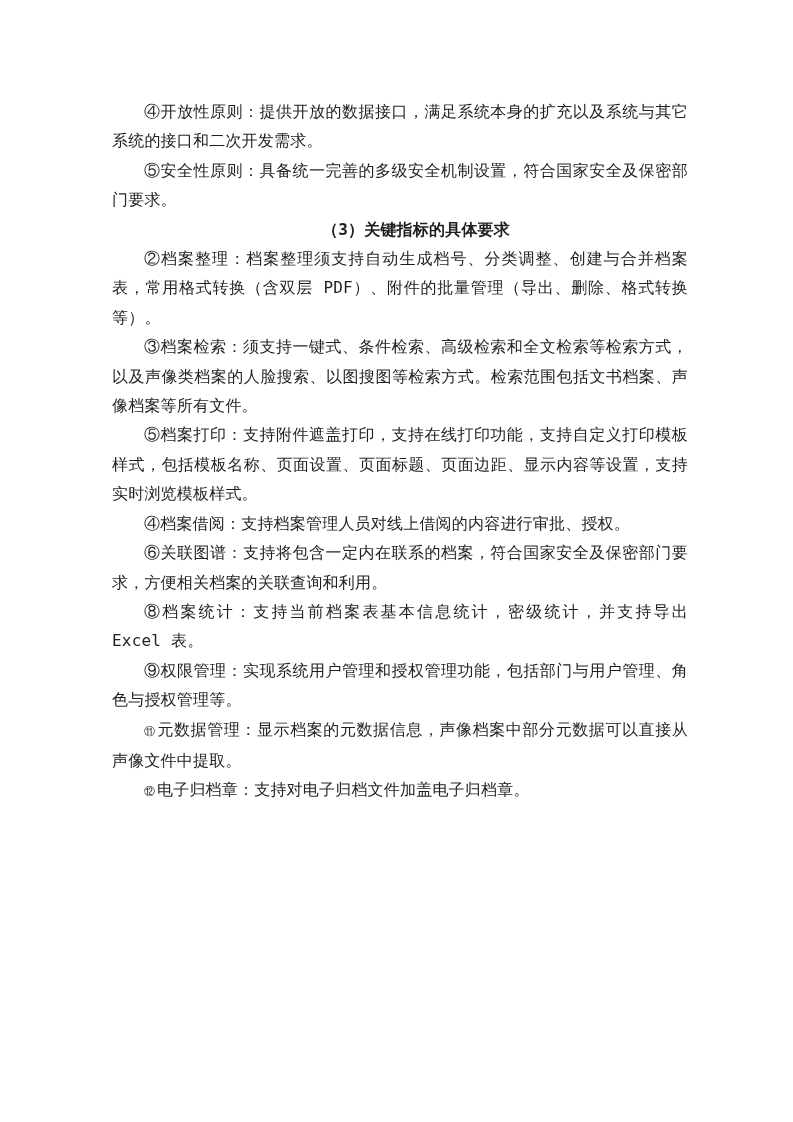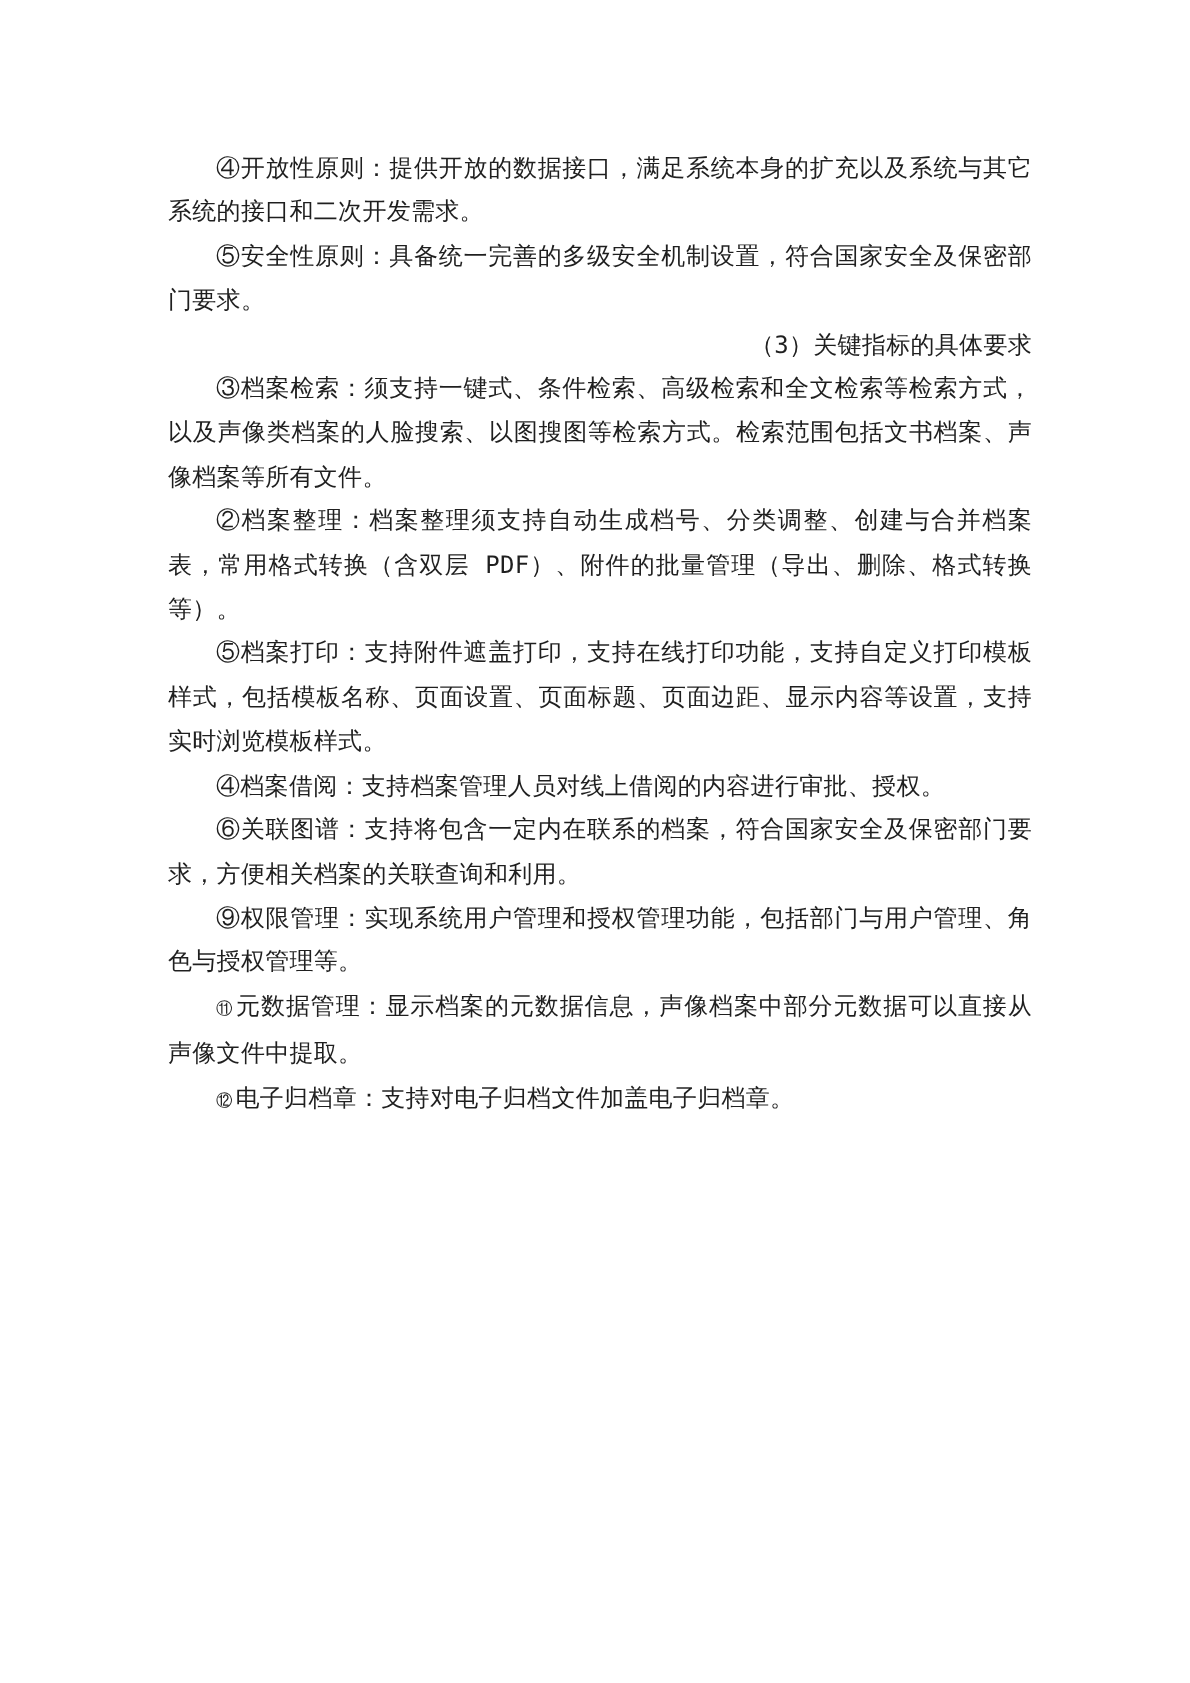--- a/index.html
+++ b/index.html
@@ -25,22 +25,22 @@
     margin: 0;
     font-size: 16px;
     line-height: 29.4px;
     color: #1f1f1f;
     text-align: justify;
     text-indent: 32px;
     letter-spacing: 0.2px;
     word-break: break-word;
   }
   .para.heading {
-    font-weight: normal;
-    text-align: right;
+    font-weight: bold;
+    text-align: center;
   }
   .marker {
     font-style: normal;
   }
   .marker.small {
     font-size: 11px;
     letter-spacing: 0;
     padding-right: 2px;
   }
 </style>
@@ -50,31 +50,32 @@
 <div class="page">
   <div class="content">
 
     <p class="para"><span class="marker">④</span><span>开放性原则：提供开放的数据接口，满足系统本身的扩充以及系统与其它系统的接口和二次开发需求。</span></p>
 
     <p class="para"><span class="marker">⑤</span><span>安全性原则：具备统一完善的多级安全机制设置，符合国家安全及保密部门要求。</span></p>
 
     <p class="para heading">（3）关键指标的具体要求</p>
 
 
+    <p class="para"><span class="marker">②</span><span>档案整理：档案整理须支持自动生成档号、分类调整、创建与合并档案表，常用格式转换（含双层 PDF）、附件的批量管理（导出、删除、格式转换等）。</span></p>
+
     <p class="para"><span class="marker">③</span><span>档案检索：须支持一键式、条件检索、高级检索和全文检索等检索方式，以及声像类档案的人脸搜索、以图搜图等检索方式。检索范围包括文书档案、声像档案等所有文件。</span></p>
-
-    <p class="para"><span class="marker">②</span><span>档案整理：档案整理须支持自动生成档号、分类调整、创建与合并档案表，常用格式转换（含双层 PDF）、附件的批量管理（导出、删除、格式转换等）。</span></p>
 
     <p class="para"><span class="marker">⑤</span><span>档案打印：支持附件遮盖打印，支持在线打印功能，支持自定义打印模板样式，包括模板名称、页面设置、页面标题、页面边距、显示内容等设置，支持实时浏览模板样式。</span></p>
 
     <p class="para"><span class="marker">④</span><span>档案借阅：支持档案管理人员对线上借阅的内容进行审批、授权。</span></p>
 
     <p class="para"><span class="marker">⑥</span><span>关联图谱：支持将包含一定内在联系的档案，符合国家安全及保密部门要求，方便相关档案的关联查询和利用。</span></p>
 
 
+    <p class="para"><span class="marker">⑧</span><span>档案统计：支持当前档案表基本信息统计，密级统计，并支持导出 Excel 表。</span></p>
 
     <p class="para"><span class="marker">⑨</span><span>权限管理：实现系统用户管理和授权管理功能，包括部门与用户管理、角色与授权管理等。</span></p>
 
 
     <p class="para"><span class="marker small">⑪</span><span>元数据管理：显示档案的元数据信息，声像档案中部分元数据可以直接从声像文件中提取。</span></p>
 
     <p class="para"><span class="marker small">⑫</span><span>电子归档章：支持对电子归档文件加盖电子归档章。</span></p>
 
   </div>
 </div>

